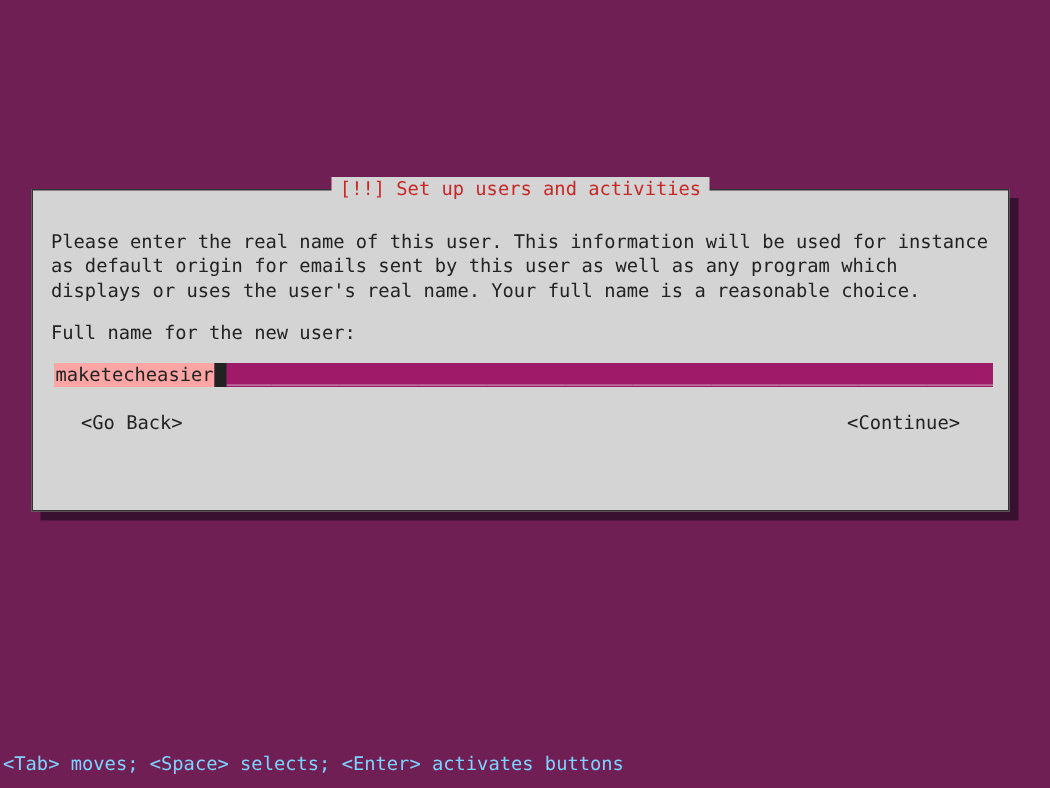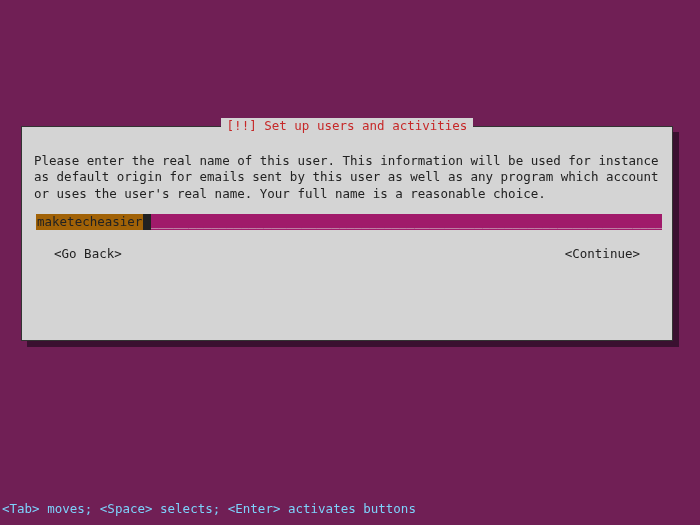--- a/index.html
+++ b/index.html
@@ -65,21 +65,21 @@
       width: 626px;
       margin-left: 2px;
       margin-bottom: 16px;
       position: relative;
       overflow: hidden;
     }
     .input-value {
       position: absolute;
       left: 0;
       top: 0;
-      background: #a16207;
+      background: #fca5a5;
       color: #222;
       padding: 0 1px;
       height: 16px;
       line-height: 16px;
     }
     .input-cursor {
       position: absolute;
       top: 0;
       background: #222;
       width: 8px;
@@ -117,21 +117,22 @@
 </head>
 <body>
 
 <div class="dialog-shadow"></div>
 
 <div class="dialog">
   <div class="dialog-title-wrap">
     <span class="dialog-title">[!!] Set up users and activities</span>
   </div>
   <div class="dialog-body">
-    <div class="para">Please enter the real name of this user. This information will be used for instance as default origin for emails sent by this user as well as any program which account or uses the user's real name. Your full name is a reasonable choice.</div>
+    <div class="para">Please enter the real name of this user. This information will be used for instance as default origin for emails sent by this user as well as any program which displays or uses the user's real name. Your full name is a reasonable choice.</div>
+    <div class="prompt-label">Full name for the new user:</div>
     <div class="input-field">
       <span class="input-value">maketecheasier</span>
       <span class="input-cursor" style="left: 107px;"></span>
       <span class="input-fill" style="left: 115px;">____________________________________________________________________</span>
     </div>
     <div class="buttons">
       <span class="btn">&lt;Go Back&gt;</span>
       <span class="btn">&lt;Continue&gt;</span>
     </div>
   </div>

